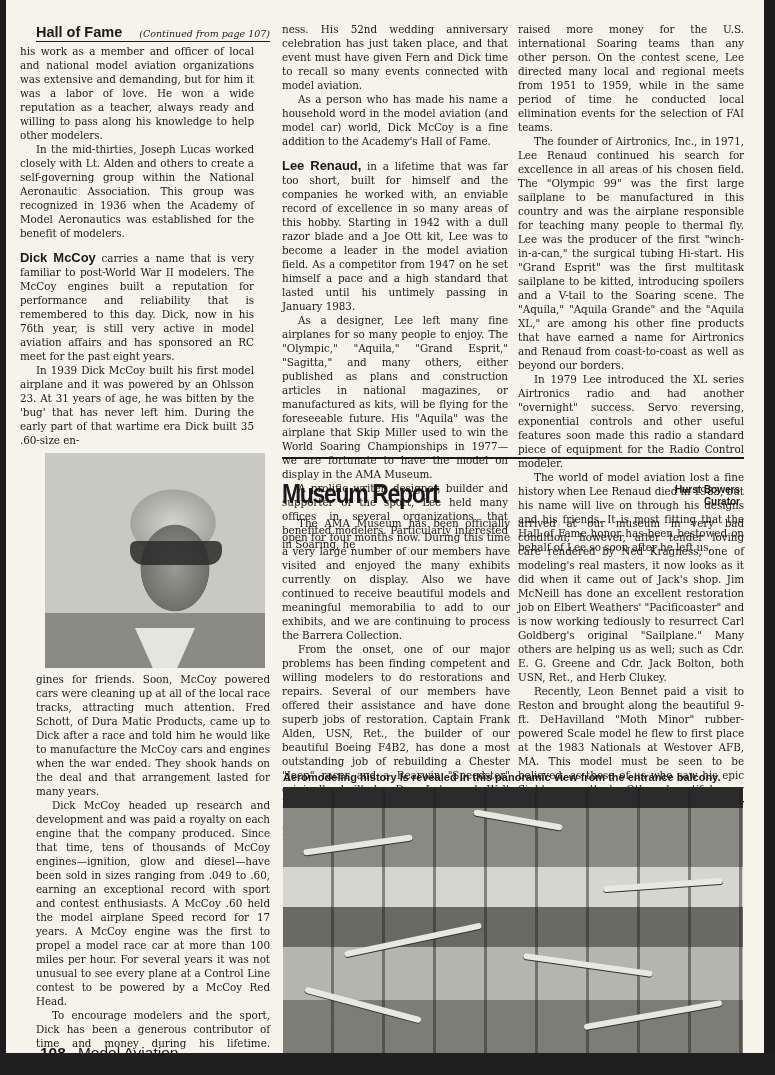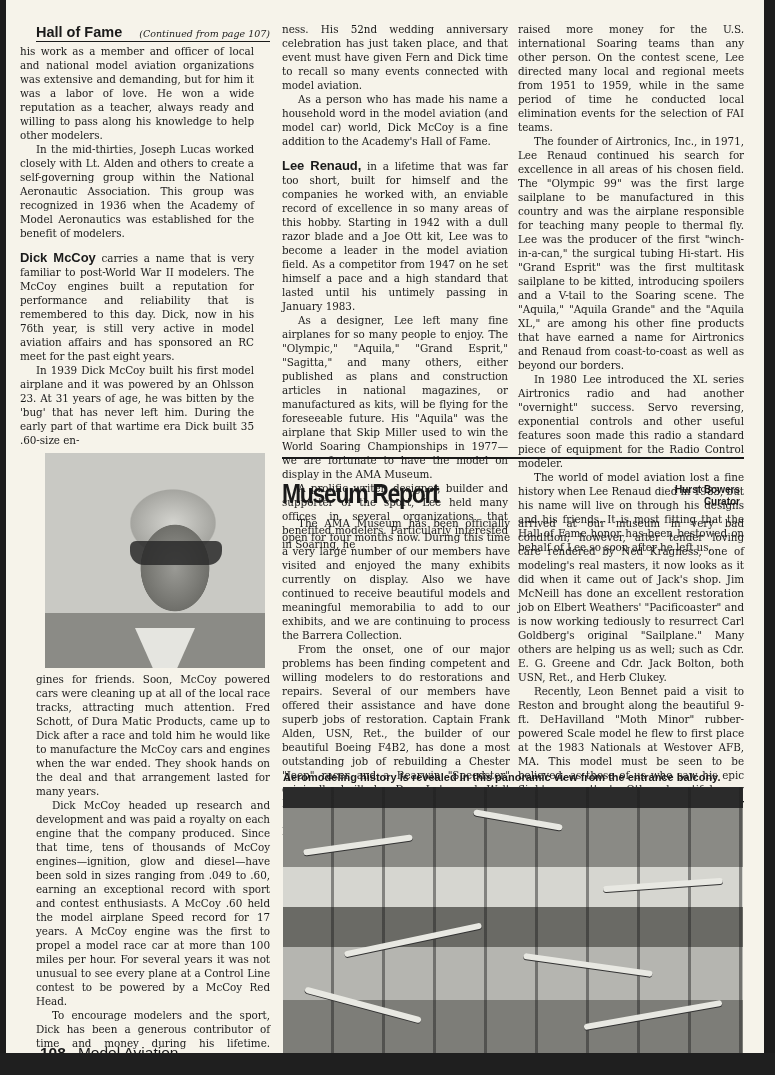--- a/index.html
+++ b/index.html
@@ -112,21 +112,21 @@
   <p class="noindent">ness. His 52nd wedding anniversary celebration has just taken place, and that event must have given Fern and Dick time to recall so many events connected with model aviation.</p>
   <p>As a person who has made his name a household word in the model aviation (and model car) world, Dick McCoy is a fine addition to the Academy's Hall of Fame.</p>
   <p class="lead"><span class="lead-name">Lee Renaud,</span><span> in a lifetime that was far too short, built for himself and the companies he worked with, an enviable record of excellence in so many areas of this hobby. Starting in 1942 with a dull razor blade and a Joe Ott kit, Lee was to become a leader in the model aviation field. As a competitor from 1947 on he set himself a pace and a high standard that lasted until his untimely passing in January 1983.</span></p>
   <p>As a designer, Lee left many fine airplanes for so many people to enjoy. The "Olympic," "Aquila," "Grand Esprit," "Sagitta," and many others, either published as plans and construction articles in national magazines, or manufactured as kits, will be flying for the foreseeable future. His "Aquila" was the airplane that Skip Miller used to win the World Soaring Championships in 1977—we are fortunate to have the model on display in the AMA Museum.</p>
   <p>A prolific writer, designer, builder and supporter of the sport, Lee held many offices in several organizations that benefited modelers. Particularly interested in Soaring, he</p>
 </div>
 
 <div class="col" style="left:518px; top:22px; width:226px;">
   <p class="noindent">raised more money for the U.S. international Soaring teams than any other person. On the contest scene, Lee directed many local and regional meets from 1951 to 1959, while in the same period of time he conducted local elimination events for the selection of FAI teams.</p>
   <p>The founder of Airtronics, Inc., in 1971, Lee Renaud continued his search for excellence in all areas of his chosen field. The "Olympic 99" was the first large sailplane to be manufactured in this country and was the airplane responsible for teaching many people to thermal fly. Lee was the producer of the first "winch-in-a-can," the surgical tubing Hi-start. His "Grand Esprit" was the first multitask sailplane to be kitted, introducing spoilers and a V-tail to the Soaring scene. The "Aquila," "Aquila Grande" and the "Aquila XL," are among his other fine products that have earned a name for Airtronics and Renaud from coast-to-coast as well as beyond our borders.</p>
-  <p>In 1980 Lee introduced the XL series Airtronics radio and had another "overnight" success. Servo reversing, exponential controls and other useful features soon made this radio a standard piece of equipment for the Radio Control modeler.</p>
+  <p>In 1979 Lee introduced the XL series Airtronics radio and had another "overnight" success. Servo reversing, exponential controls and other useful features soon made this radio a standard piece of equipment for the Radio Control modeler.</p>
   <p>The world of model aviation lost a fine history when Lee Renaud died in 1983, but his name will live on through his designs and his friends. It is most fitting that the Hall of Fame honor has been bestowed on behalf of Lee so soon after he left us.</p>
 </div>
 
 <div class="divider"></div>
 
 <div class="museum-title">Museum Report</div>
 <div class="byline">
   <div>Hurst Bowers</div>
   <div>Curator</div>
 </div>

